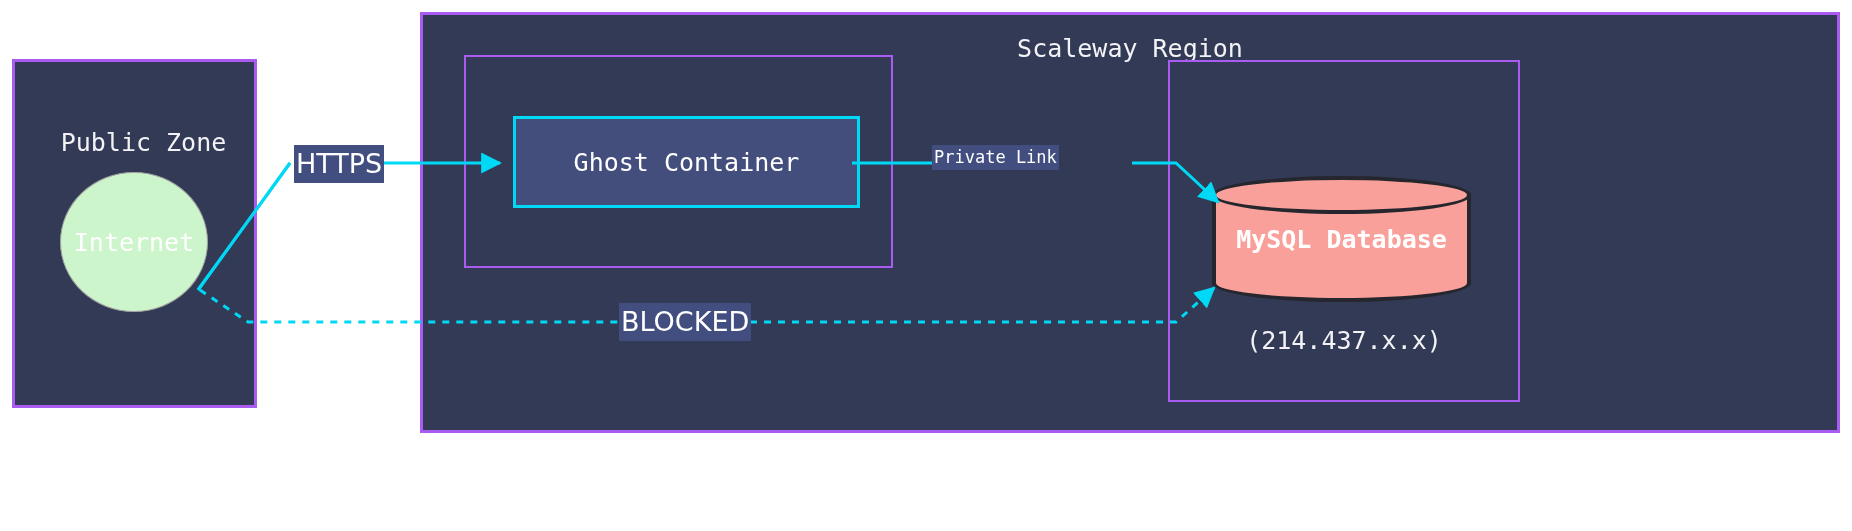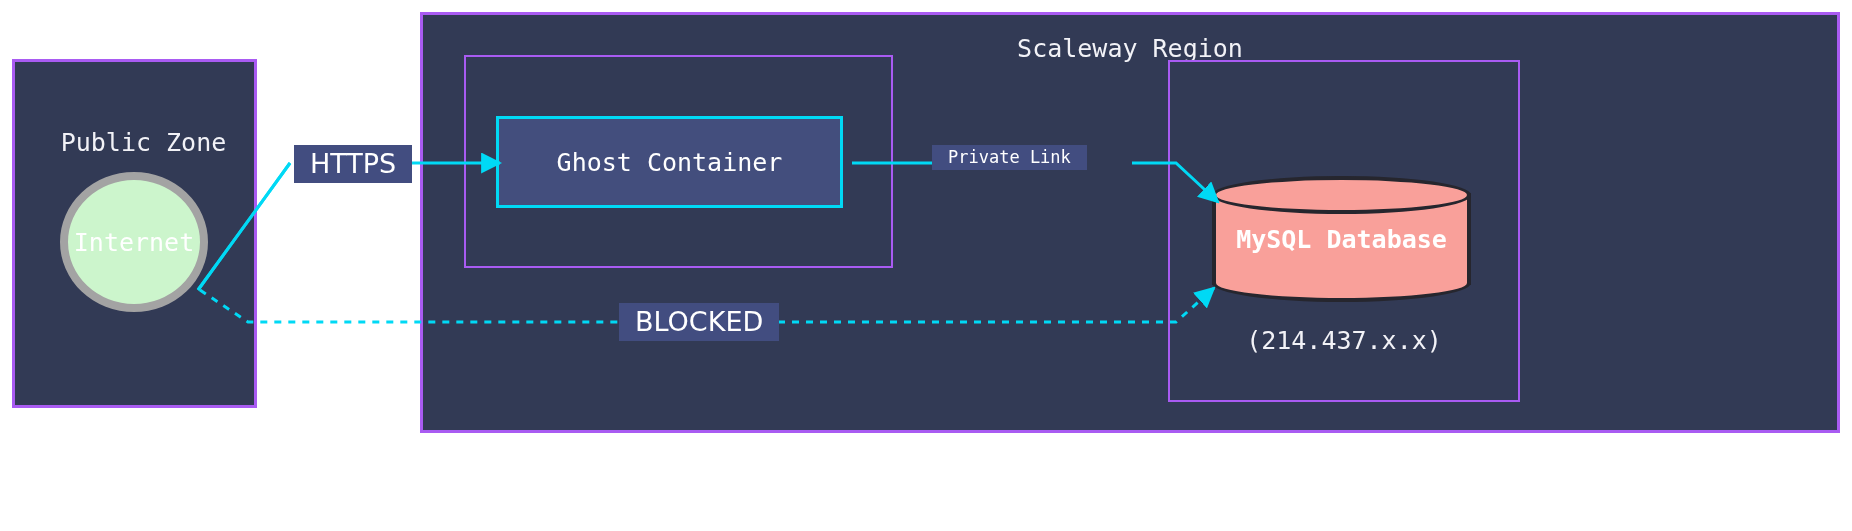--- a/index.html
+++ b/index.html
@@ -22,29 +22,29 @@
   #scaleway-region{left:420px;top:12px;width:1420px;height:421px;}
   #scaleway-region-title{top:19px;font-size:25px;}
 
   #serverless-gateway{left:464px;top:55px;width:429px;height:213px;}
   #serverless-gateway-title{top:64px;font-size:24px;}
 
   #private-vpc{left:1168px;top:60px;width:352px;height:342px;}
   #private-vpc-title{top:70px;font-size:25px;line-height:38px;}
 
   
-  #ghost-container{position:absolute;left:496px;top:116px;width:347px;height:92px;
+  #ghost-container{position:absolute;left:513px;top:116px;width:347px;height:92px;
       background:#434E7D;border:3px solid #00D9F5;box-sizing:border-box;
       display:flex;align-items:center;justify-content:center;}
   #ghost-container span{color:#ffffff;font-size:25px;white-space:pre;
       font-family:"DejaVu Sans Mono","Liberation Mono",monospace;}
 
   
   #internet-node{position:absolute;left:60px;top:172px;width:148px;height:140px;
-      background:#CCF5CC;border:8px solid #a3a3a3;border-radius:50%;
+      background:#CCF5CC;border:1px solid #a3a3a3;border-radius:50%;
       box-sizing:border-box;display:flex;align-items:center;justify-content:center;}
   #internet-node span{color:#ffffff;font-size:25px;white-space:pre;
       font-family:"DejaVu Sans Mono","Liberation Mono",monospace;}
 
   
   #mysql-node{position:absolute;left:1212px;top:176px;width:259px;height:126px;font-weight:bold;}
   #mysql-node .cyl-body{position:absolute;left:0;top:17px;width:100%;height:92px;
       background:#F9A09A;border-left:4px solid #26262E;border-right:4px solid #26262E;
       box-sizing:border-box;}
   #mysql-node .cyl-top{position:absolute;left:0;top:0;width:100%;height:38px;
@@ -52,21 +52,21 @@
   #mysql-node .cyl-bottom{position:absolute;left:0;top:88px;width:100%;height:38px;
       background:#F9A09A;border:4px solid #26262E;border-radius:50%;box-sizing:border-box;}
   #mysql-node .cyl-cover{position:absolute;left:4px;top:88px;width:251px;height:19px;
       background:#F9A09A;}
   #mysql-node .cyl-label{position:absolute;left:0;top:0;width:100%;height:100%;
       display:flex;align-items:center;justify-content:center;color:#ffffff;font-size:25px;
       white-space:pre;font-family:"DejaVu Sans Mono","Liberation Mono",monospace;z-index:5;}
 
   
   .edge-label{position:absolute;background:#424D80;color:#ffffff;white-space:pre;
-      padding:2px 16px;line-height:1.25;}
+      padding:2px 2px;line-height:1.25;}
   .edge-label.sans{font-family:"DejaVu Sans","Liberation Sans",sans-serif;font-size:27px;}
   .edge-label.mono{font-family:"DejaVu Sans Mono","Liberation Mono",monospace;font-size:17px;}
   #label-https{left:294px;top:145px;}
   #label-private-link{left:932px;top:145px;}
   #label-blocked{left:619px;top:303px;}
 
   svg#edges{position:absolute;left:0;top:0;width:1852px;height:531px;
       pointer-events:none;overflow:visible;}
 </style>
 </head>

